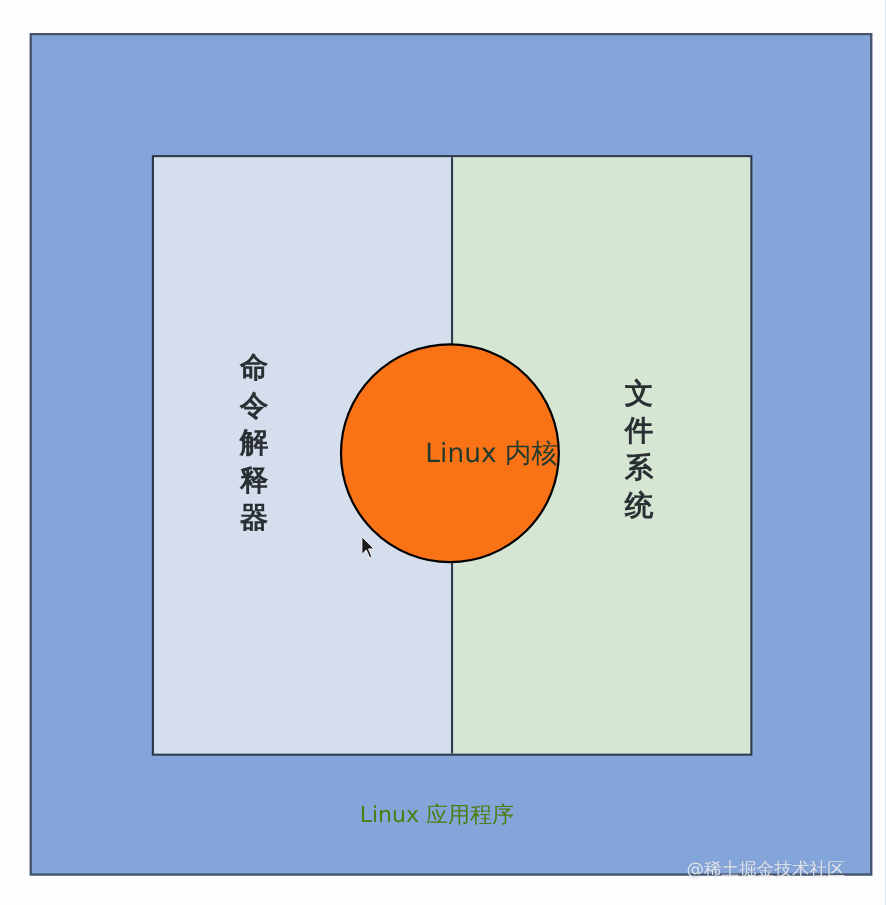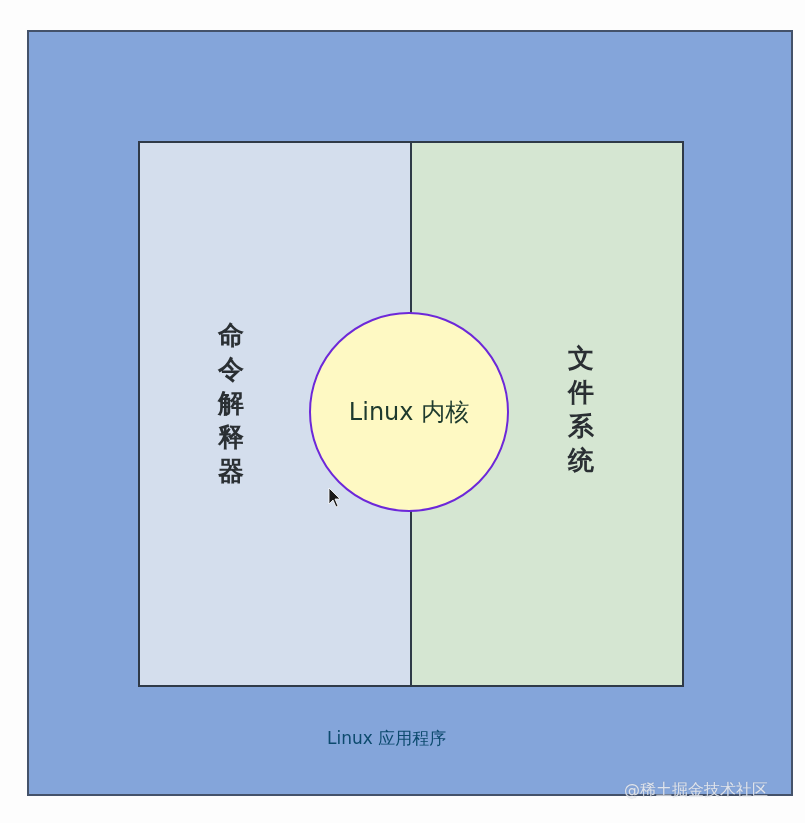--- a/index.html
+++ b/index.html
@@ -68,37 +68,37 @@
       left: 427px;
       top: 200px;
     }
     .kernel-circle {
       position: absolute;
       left: 309px;
       top: 312px;
       width: 196px;
       height: 196px;
       border-radius: 50%;
-      background: #fef9c3;
-      border: 2px solid #6d28d9;
+      background: #f97316;
+      border: 2px solid #000000;
       display: flex;
       align-items: center;
-      justify-content: center;
+      justify-content: flex-end;
     }
     .kernel-label {
       font-size: 24px;
       color: #1e3a2e;
       letter-spacing: 0px;
     }
     .app-label {
       position: absolute;
       left: 327px;
       top: 727px;
-      font-size: 17px;
-      color: #0c4a6e;
+      font-size: 20px;
+      color: #4d7c0f;
     }
     .watermark {
       position: absolute;
       left: 624px;
       top: 780px;
       font-size: 16px;
       color: rgba(255,255,255,0.75);
       text-shadow: 0 0 1px rgba(120,130,150,0.6);
       white-space: nowrap;
     }

